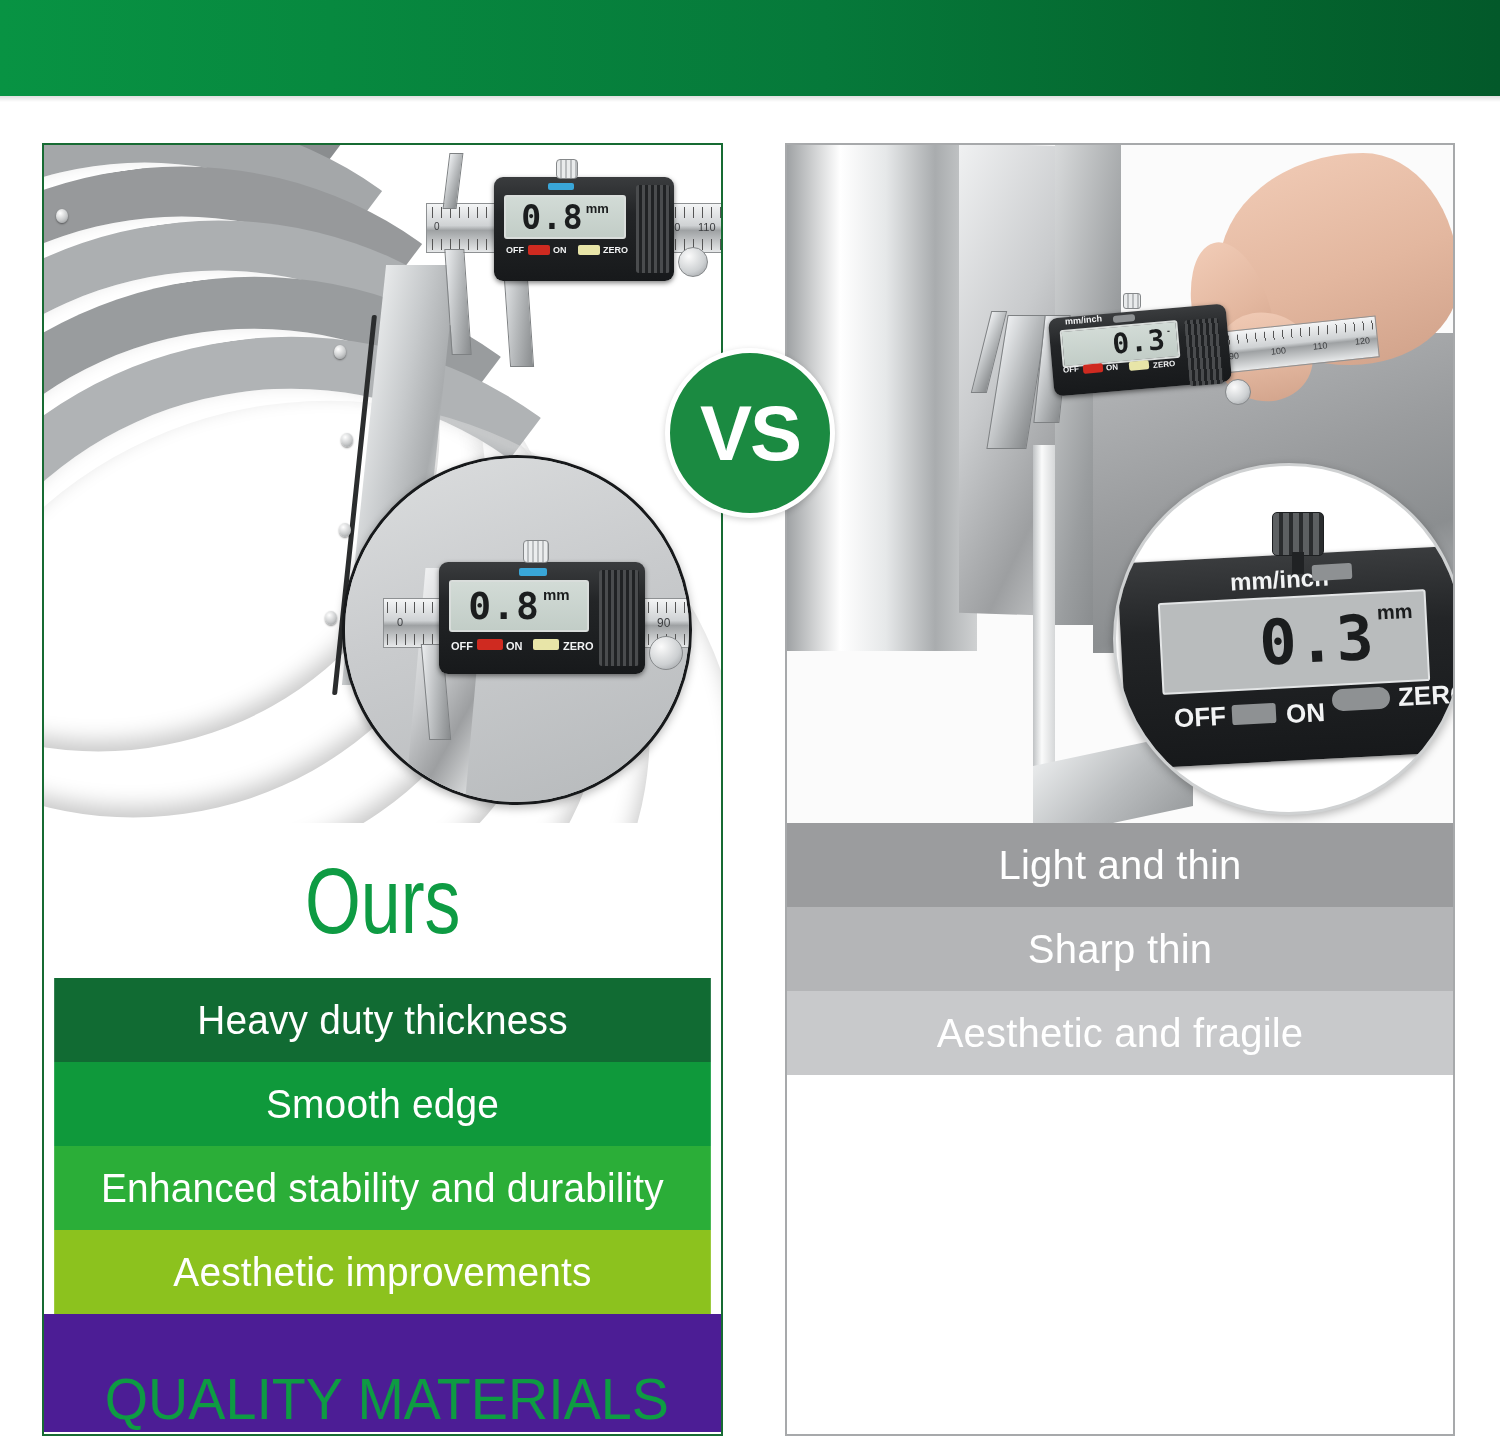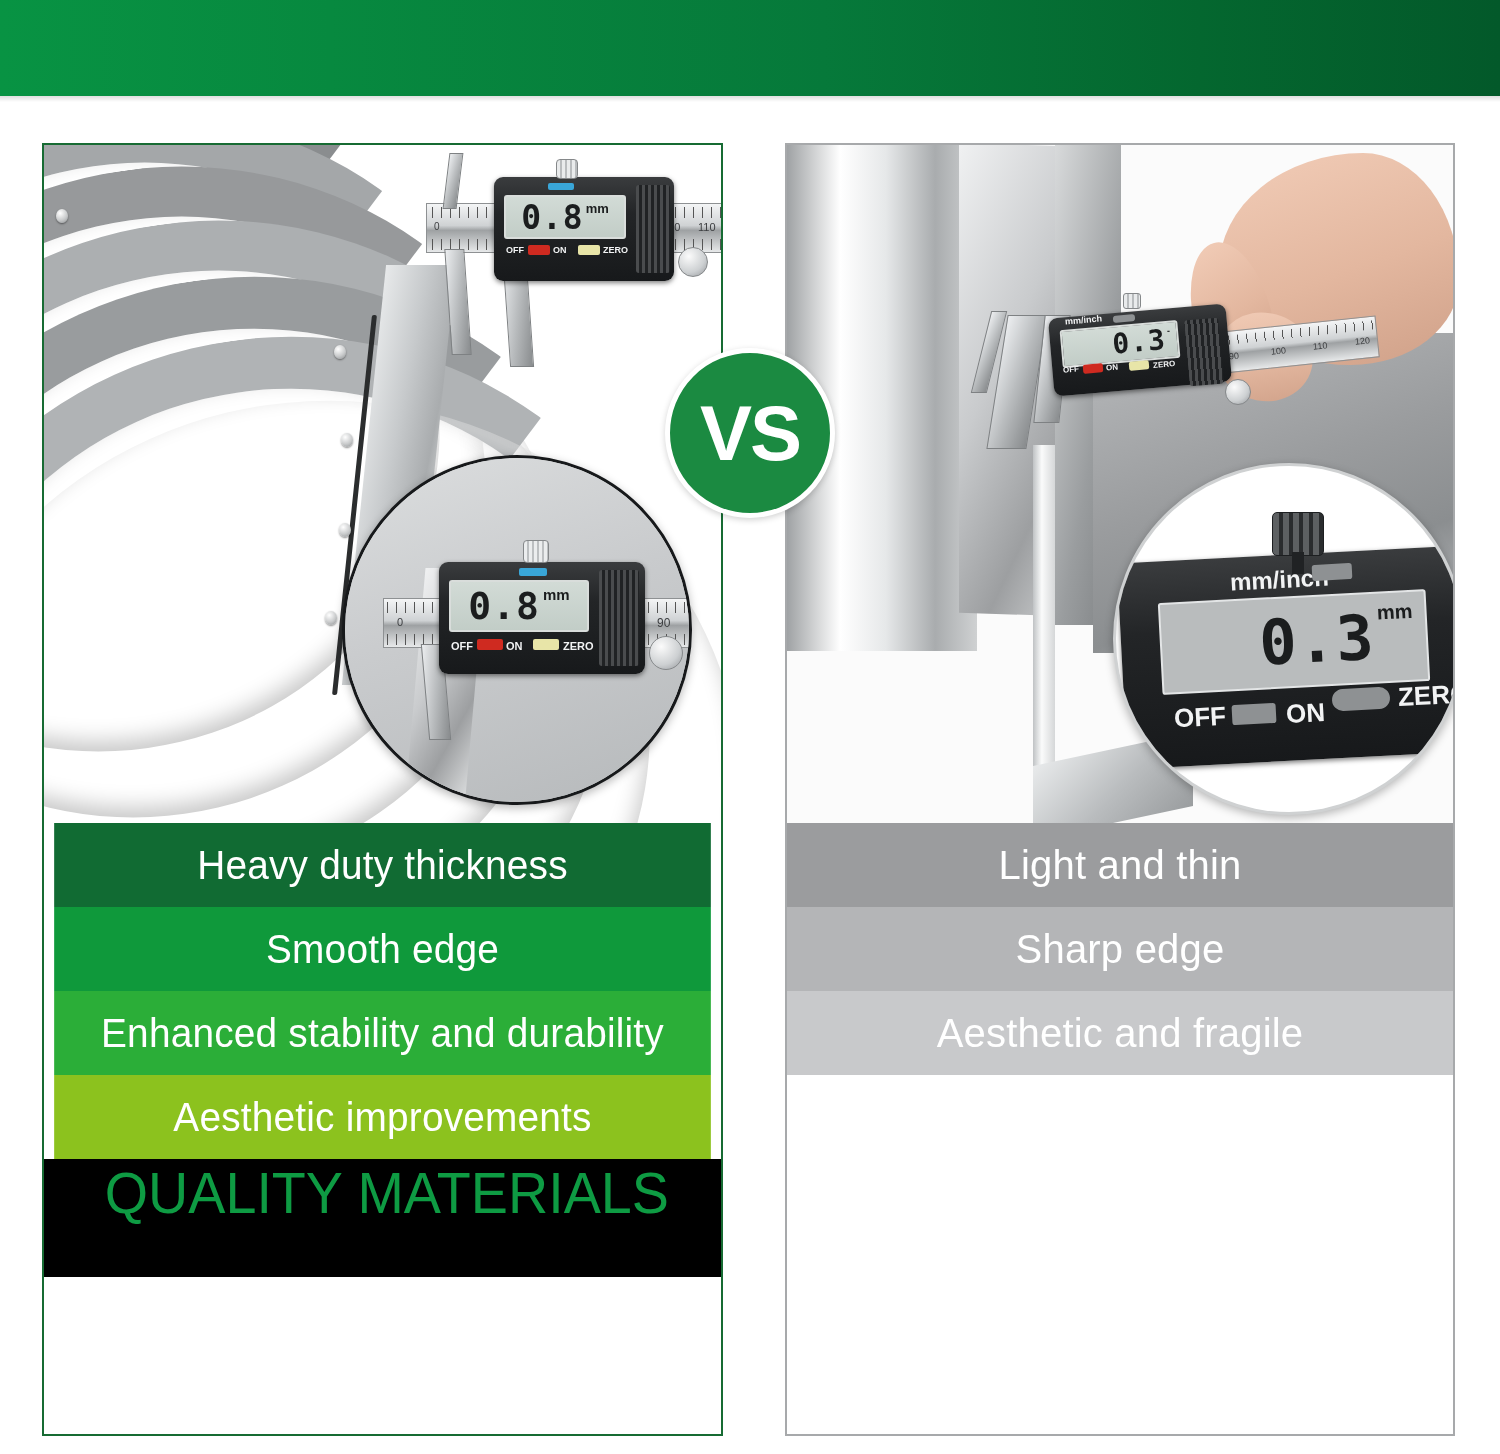--- a/index.html
+++ b/index.html
@@ -137,22 +137,22 @@
   
   .feature-row {
     height:84px; display:flex; align-items:center; justify-content:center;
     color:#ffffff; font-size:40px; font-family:"Liberation Sans", sans-serif;
     white-space:nowrap; letter-spacing:0.2px;
   }
   .feature-row.tight { transform:scaleX(0.97); }
 
   
   .footer-left {
-    height:118px; display:flex; align-items:flex-start; justify-content:center;
-    background:#000000;
+    height:118px; display:flex; align-items:flex-end; justify-content:center;
+    background:#4c1d95;
     padding-left:9px;
   }
   #quality-text {
     color:#0E9B43; font-size:58px; font-weight:normal; letter-spacing:0px;
     font-family:"Liberation Sans", sans-serif; transform:scaleX(0.96);
   }
   .footer-right { height:118px; background:#ffffff; }
 </style>
 </head>
 <body>
@@ -257,20 +257,23 @@
 
         <div class="cal-lbl" style="left:84px; top:124px; font-size:11px;">OFF</div>
         <div class="btn-red" style="left:110px; top:123px; width:26px; height:11px;"></div>
         <div class="cal-lbl" style="left:139px; top:124px; font-size:11px;">ON</div>
         <div class="btn-yellow" style="left:166px; top:123px; width:26px; height:11px;"></div>
         <div class="cal-lbl" style="left:196px; top:124px; font-size:11px;">ZERO</div>
       </div>
     </div>
   </div>
 
+  <div class="title-row">
+    <span class="title-txt" id="ours-title">Ours</span>
+  </div>
 
   <div class="feature-row tight" style="background:#116B33;">
     <span>Heavy duty thickness</span>
   </div>
   <div class="feature-row tight" style="background:#0F993B;">
     <span>Smooth edge</span>
   </div>
   <div class="feature-row tight" style="background:#2BAE38;">
     <span>Enhanced stability and durability</span>
   </div>
@@ -383,21 +386,21 @@
       <div class="btn-gray" style="left:216px; top:222px; width:58px; height:22px; border-radius:11px; transform:rotate(-3deg);"></div>
       <div class="cal-lbl" style="left:282px; top:214px; font-size:26px; transform:rotate(-3deg);">ZERO</div>
     </div>
   </div>
 
 
   <div class="feature-row" style="background:#9B9C9E;">
     <span>Light and thin</span>
   </div>
   <div class="feature-row" style="background:#B4B5B7;">
-    <span>Sharp edge</span>
+    <span>Sharp thin</span>
   </div>
   <div class="feature-row" style="background:#C8C9CB;">
     <span>Aesthetic and fragile</span>
   </div>
 
   <div class="footer-right"></div>
 </div>
 
 <div id="vs-badge">
   <span>VS</span>

